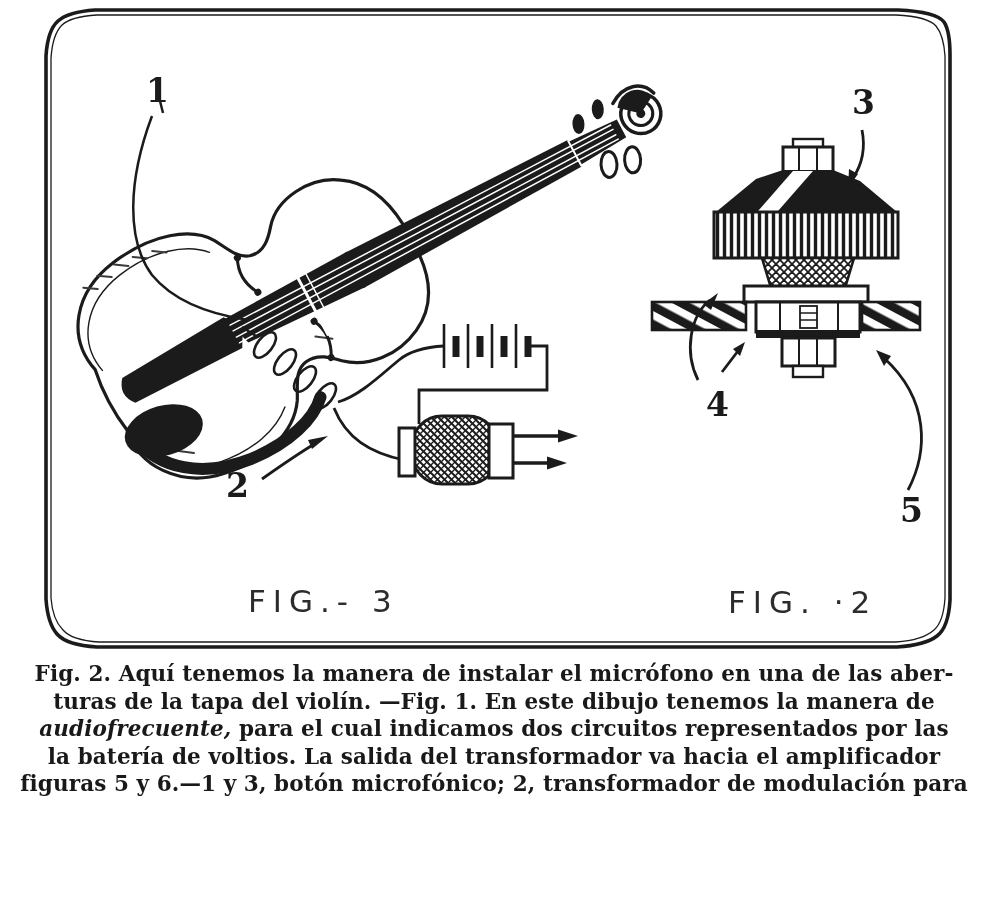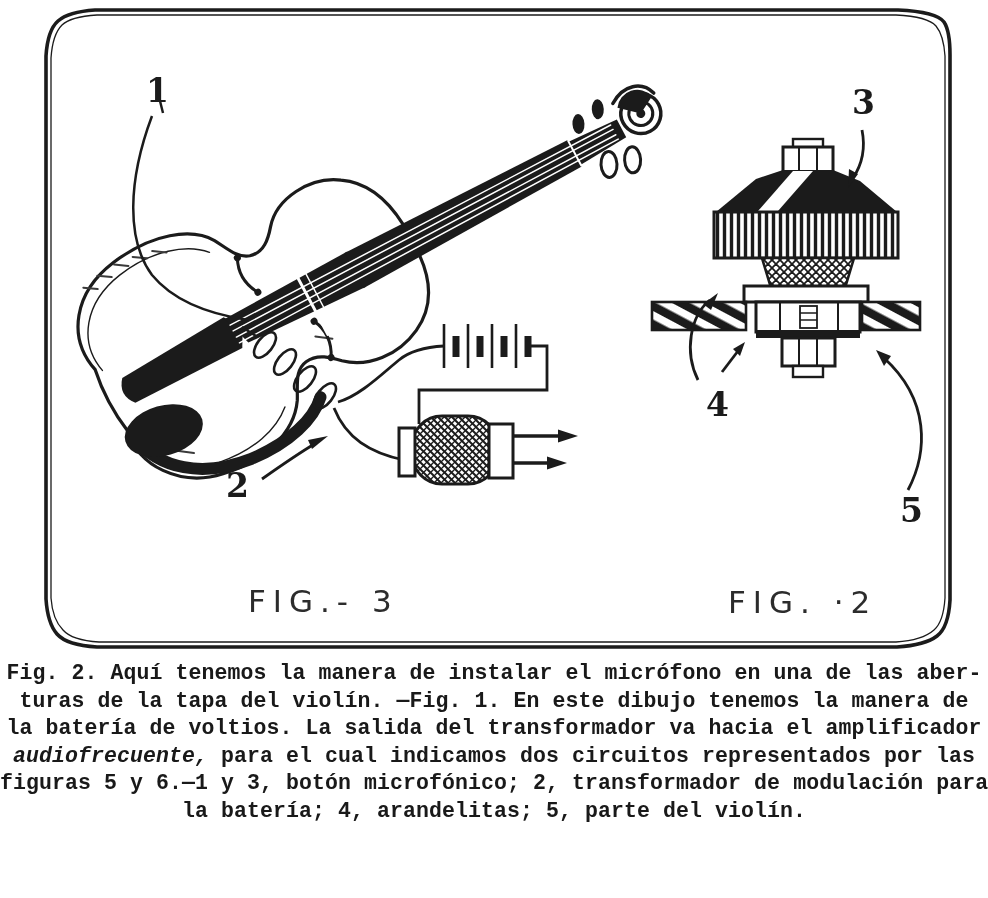--- a/index.html
+++ b/index.html
@@ -3,21 +3,21 @@
 <meta charset="utf-8">
 <style>
   html,body{margin:0;padding:0;background:#ffffff;}
   body{font-family:"DejaVu Serif","Liberation Serif",serif;}
   #page{position:relative;width:988px;height:898px;background:#ffffff;overflow:hidden;}
   #figure-area{position:absolute;left:0;top:0;width:988px;height:662px;}
   svg text{user-select:none;}
   .callout{font-family:"DejaVu Serif","Liberation Serif",serif;font-weight:700;font-size:33px;fill:#1b1b1b;}
   .figlabel{font-family:"DejaVu Sans","Liberation Sans",sans-serif;font-size:31px;letter-spacing:7px;fill:#2c2c2c;}
   #caption{position:absolute;left:0;top:660px;width:988px;text-align:center;color:#191919;}
-  .cap-line{white-space:nowrap;font-weight:700;font-size:21.5px;line-height:27.6px;letter-spacing:0.1px;font-family:Liberation Mono, monospace;}
+  .cap-line{white-space:nowrap;font-weight:700;font-size:21.5px;line-height:27.6px;letter-spacing:0.1px;}
   .cap-line i{font-style:italic;}
 </style>
 </head>
 <body>
 
 <div id="page">
 
   <div id="figure-area">
   <svg width="988" height="662" viewBox="0 0 988 662" xmlns="http://www.w3.org/2000/svg">
     <defs>
@@ -218,19 +218,18 @@
     <text class="callout" x="900" y="522">5</text>
 
     <text class="figlabel" x="248" y="612">FIG.- 3</text>
     <text class="figlabel" x="728" y="613">FIG. ·2</text>
   </svg>
   </div>
 
   <div id="caption">
     <div class="cap-line">Fig. 2. Aquí tenemos la manera de instalar el micrófono en una de las aber-</div>
     <div class="cap-line">turas de la tapa del violín. —Fig. 1. En este dibujo tenemos la manera de</div>
+    <div class="cap-line"><i>audiofrecuente,</i><span> para el cual indicamos dos circuitos representados por las</span></div>
     <div class="cap-line">la batería de voltios. La salida del transformador va hacia el amplificador</div>
-    <div class="cap-line"><i>audiofrecuente,</i><span> para el cual indicamos dos circuitos representados por las</span></div>
     <div class="cap-line">figuras 5 y 6.—1 y 3, botón microfónico; 2, transformador de modulación para</div>
-    <div class="cap-line">la batería; 4, arandelitas; 5, parte del violín.</div>
   </div>
 
 </div>
 
 </body></html>

